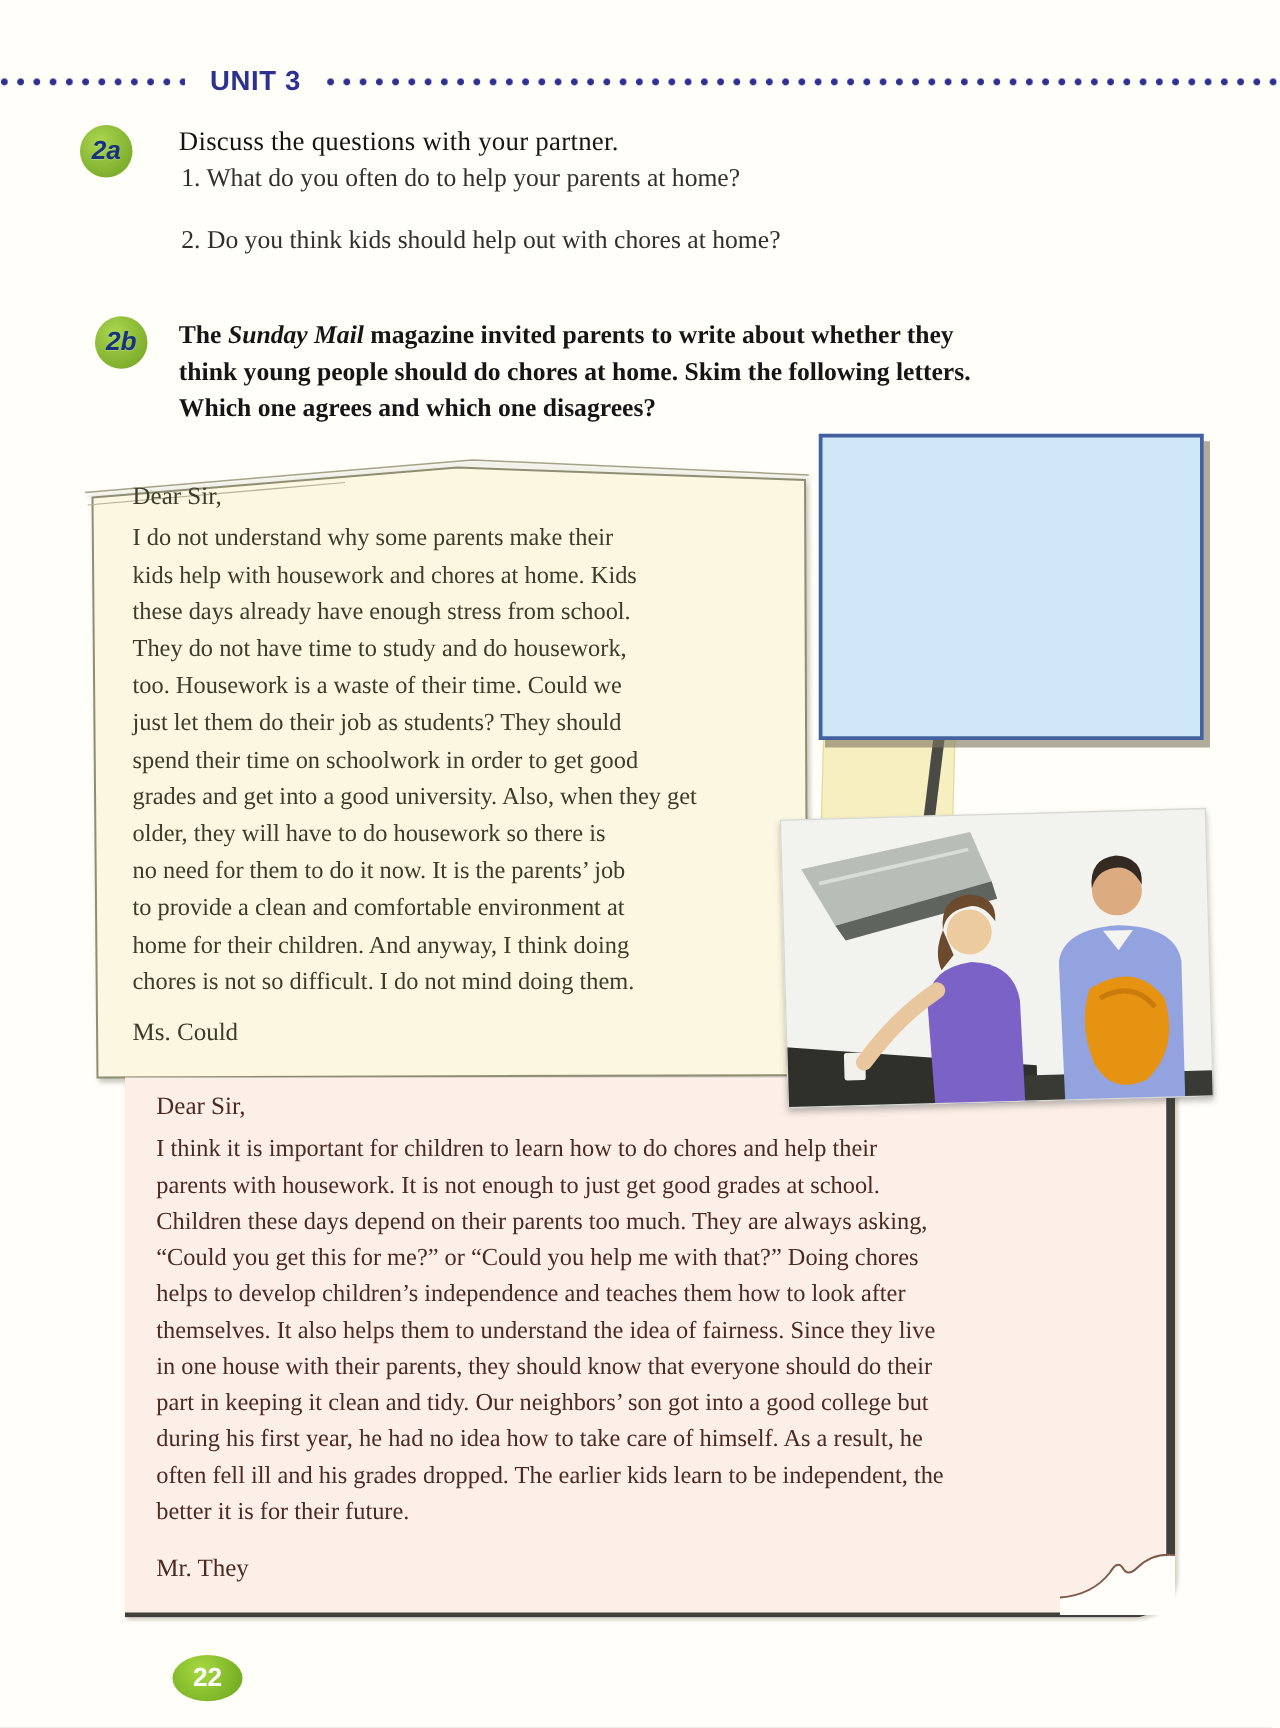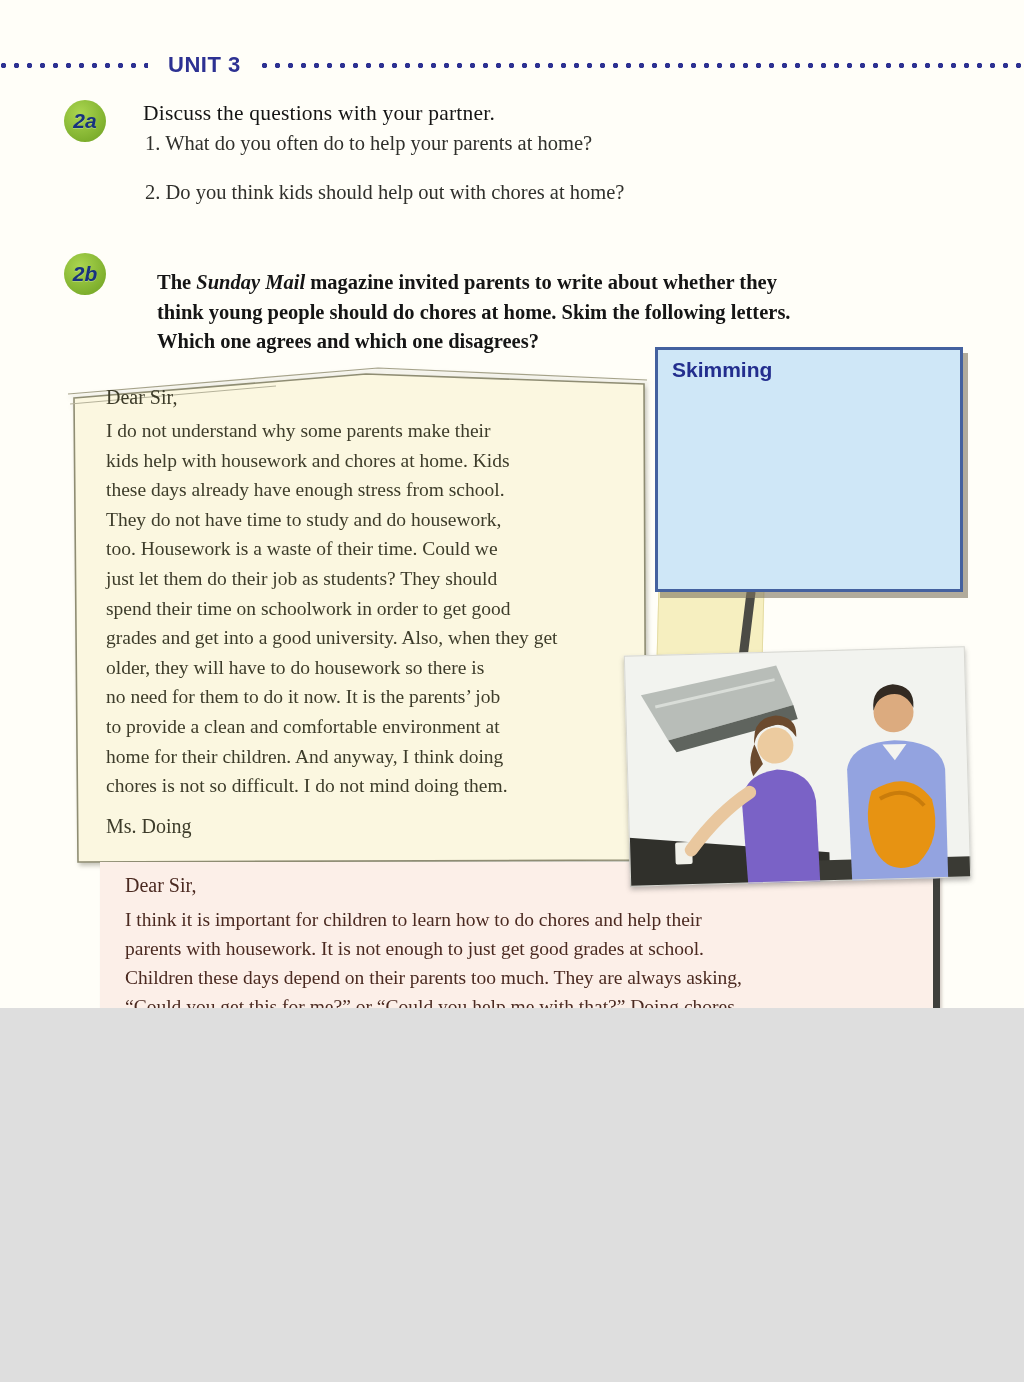--- a/index.html
+++ b/index.html
@@ -1,19 +1,19 @@
 <!DOCTYPE html>
 <html><head>
 <meta charset="utf-8">
 <style>
   * { box-sizing: border-box; }
   html,body { margin:0; padding:0; background:#dedede; }
   .page {
     position: relative;
-    width: 1024px; height: 1008px;
+    width: 1024px; height: 1382px;
     margin: 0 auto;
     background: #fffef8;
     overflow: hidden;
     font-family: "Liberation Serif", "DejaVu Serif", serif;
   }
 
   
   .unit-header { position:absolute; top:54px; left:0; right:0; height:22px; display:flex; align-items:center; }
   .dotted-rule {
     height:7px;
@@ -31,34 +31,34 @@
   
   .task-badge {
     position:absolute; width:42px; height:42px; border-radius:50%;
     background: radial-gradient(circle at 38% 32%, #abd650, #7fb02e 70%, #6f9e26);
     color:#17327f; font-family:"Liberation Sans", sans-serif;
     font-weight:bold; font-style:italic; font-size:21px;
     display:flex; align-items:center; justify-content:center;
     text-shadow: 0 1px 0 rgba(255,255,255,.25);
   }
   .badge-2a { left:64px; top:100px; }
-  .badge-2b { left:64px; top:253px; }
+  .badge-2b { left:76px; top:253px; }
 
   
   .task-2a-title {
     position:absolute; left:143px; top:101px; margin:0;
     font-size:21.5px; font-weight:normal; color:#151515; letter-spacing:.2px;
   }
   .question { position:absolute; left:145px; margin:0; font-size:20.5px; color:#30302c; }
   .question-1 { top:132px; }
   .question-2 { top:181px; }
 
   
   .task-2b-instruction {
-    position:absolute; left:143px; top:254px; width:840px; margin:14px;
+    position:absolute; left:143px; top:254px; width:840px; margin:0;
     font-size:20.5px; font-weight:bold; color:#151515;
     line-height:29.5px; white-space:pre;
   }
   .task-2b-instruction em { font-style:italic; }
 
   
   .letter-miller {
     position:absolute; left:66px; top:366px; width:582px; height:498px; z-index:1;
     filter: drop-shadow(2px 3px 2px rgba(90,90,70,.35));
   }
@@ -162,29 +162,28 @@
 They do not have time to study and do housework,
 too. Housework is a waste of their time. Could we
 just let them do their job as students? They should
 spend their time on schoolwork in order to get good
 grades and get into a good university. Also, when they get
 older, they will have to do housework so there is
 no need for them to do it now. It is the parents’ job
 to provide a clean and comfortable environment at
 home for their children. And anyway, I think doing
 chores is not so difficult. I do not mind doing them.</p>
-      <p class="signature">Ms. Doing</p>
+      <p class="signature">Ms. Could</p>
     </div>
   </div>
 
   <div class="sticky-note"></div>
   <div class="utensil-handle"></div>
 
   <aside class="skimming-box">
-    <h3 class="skimming-title">Skimming</h3>
   </aside>
 
   <div class="kitchen-photo" role="img" aria-label="A girl in a purple shirt washing dishes at the kitchen sink while her father in a blue shirt dries them with an orange towel">
     <svg viewBox="0 0 341 231" aria-hidden="true">
       <rect x="0" y="0" width="341" height="231" fill="#f2f3ef"></rect>
 
       <polygon points="16,40 152,14 168,54 42,86" fill="#b8bdb8"></polygon>
       <polygon points="42,86 168,54 172,68 50,98" fill="#5f645e"></polygon>
       <polyline points="30,52 150,28" fill="none" stroke="#d9ddd8" stroke-width="3"></polyline>
 

